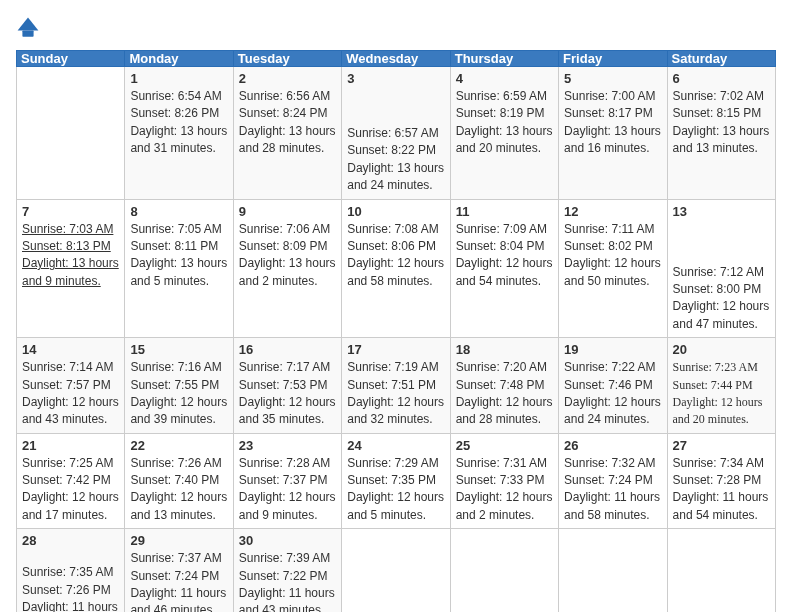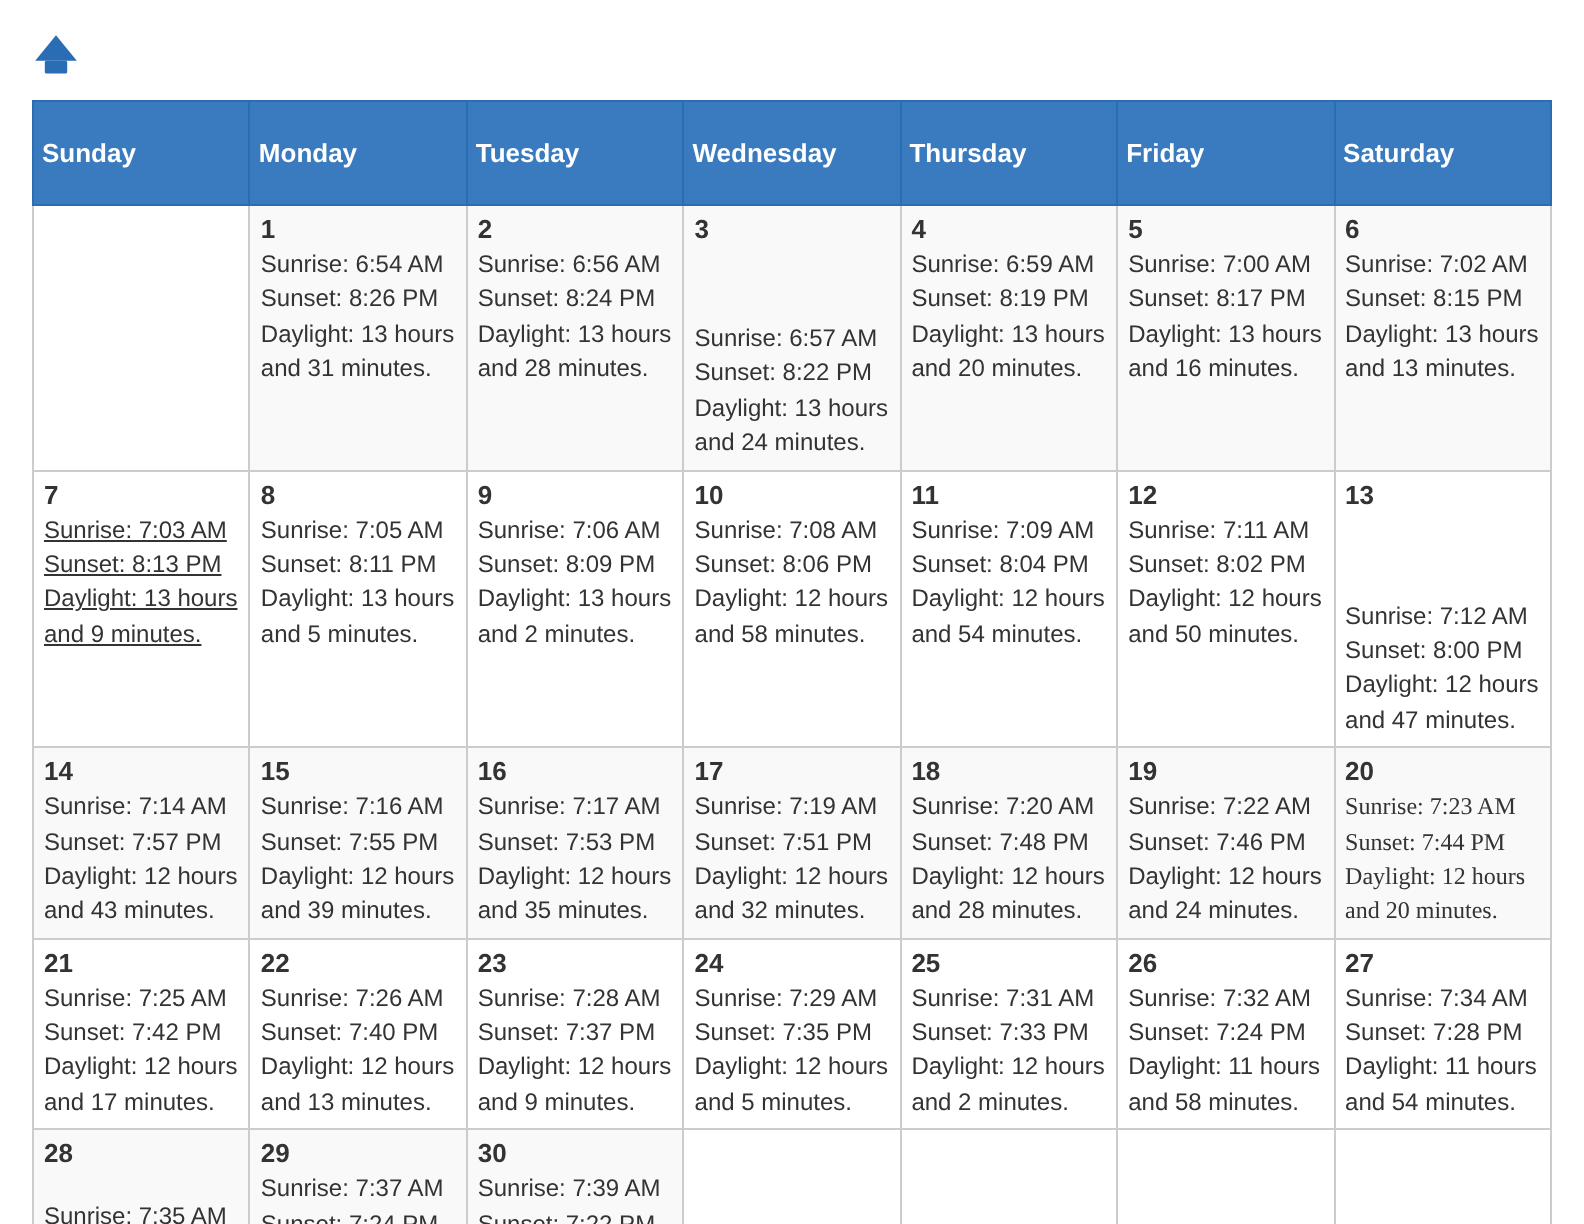--- a/index.html
+++ b/index.html
@@ -47,21 +47,21 @@
     table {
       width: 100%;
       border-collapse: collapse;
       table-layout: fixed;
     }
     thead tr th {
       background-color: #3a7abf;
       color: #fff;
       font-size: 13px;
       font-weight: bold;
-      padding: 18px 4px;
+      padding: 0 4px;
       text-align: left;
       border: 1px solid #2a6db5;
     }
     tbody tr td {
       border: 1px solid #ccc;
       vertical-align: top;
       padding: 4px 5px;
       font-size: 10.5px;
       color: #333;
       height: 88px;

